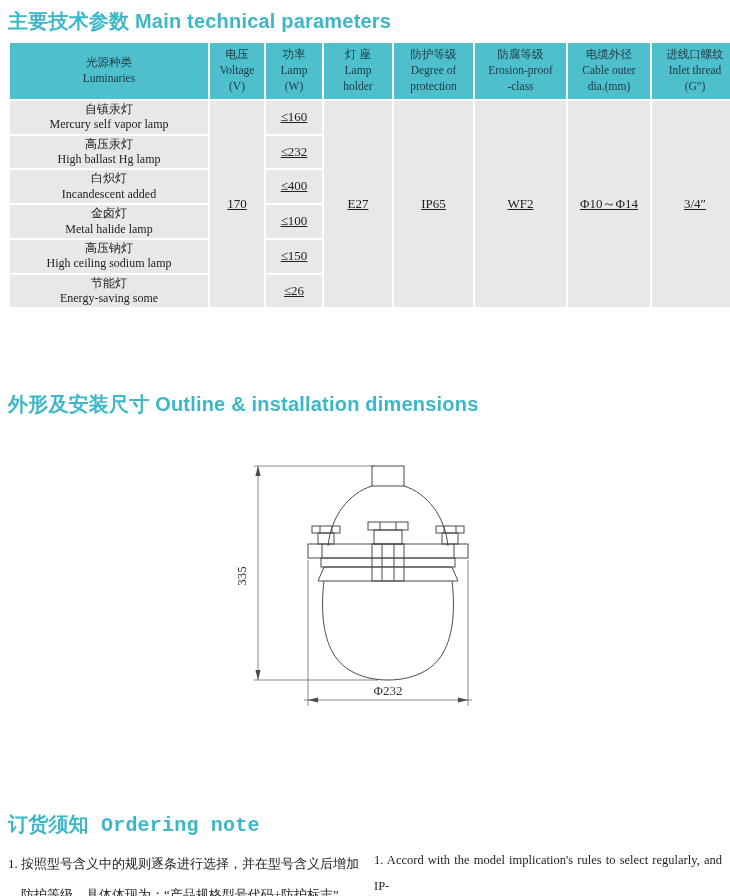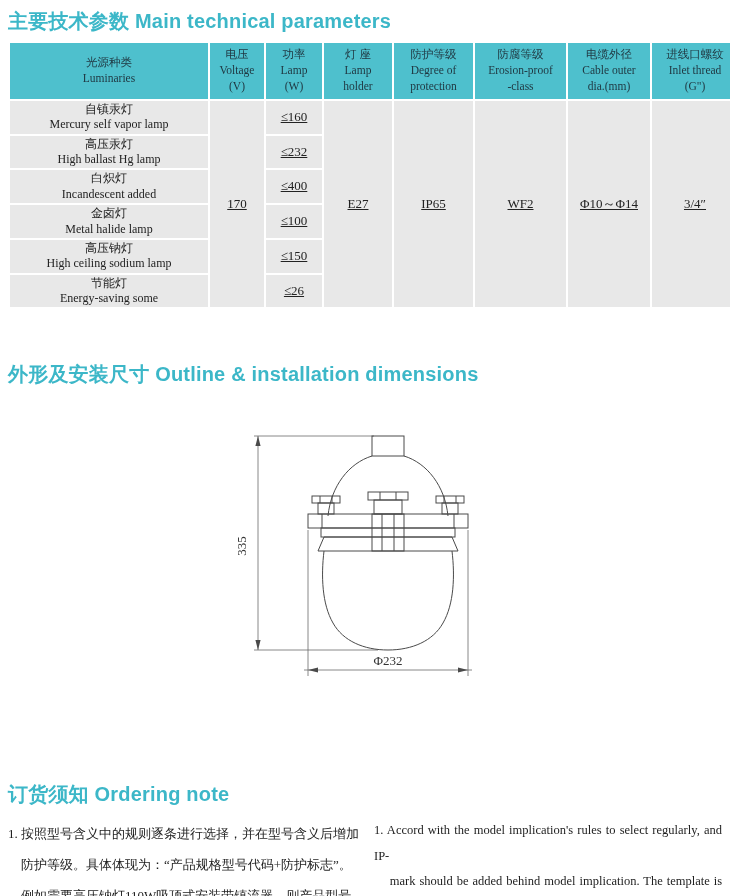--- a/index.html
+++ b/index.html
@@ -57,37 +57,37 @@
     font-size:12px;
     line-height:1.28;
     height:27px;
     color:#222;
   }
   table.params tbody td.val{
     font-size:13px;
     text-decoration:underline;
   }
   
-  .outline-title{margin-top:52px;}
+  .outline-title{margin-top:82px;}
   .drawing-wrap{
     margin:36px 0 0 220px;
     width:284px;
   }
   .drawing-wrap svg{display:block;}
   .dwg{stroke:var(--line);stroke-width:1;fill:none;}
   .dwg-thin{stroke:#6a6a6a;stroke-width:0.8;fill:none;}
   .dwg-fill{fill:var(--line);stroke:none;}
   .dwg-text{
     font-family:"Liberation Serif","DejaVu Serif",serif;
     font-size:13px;
     fill:#333;
     stroke:none;
   }
   
-  .ordering-title{margin-top:95px;}
+  .ordering-title{margin-top:95px;font-family:Liberation Mono, monospace;}
   .notes{
     display:flex;
     margin-top:10px;
   }
   .note{
     white-space:pre-wrap;
     font-family:"Liberation Serif","DejaVu Serif",serif;
     color:#1d1d1d;
   }
   .note-zh{

